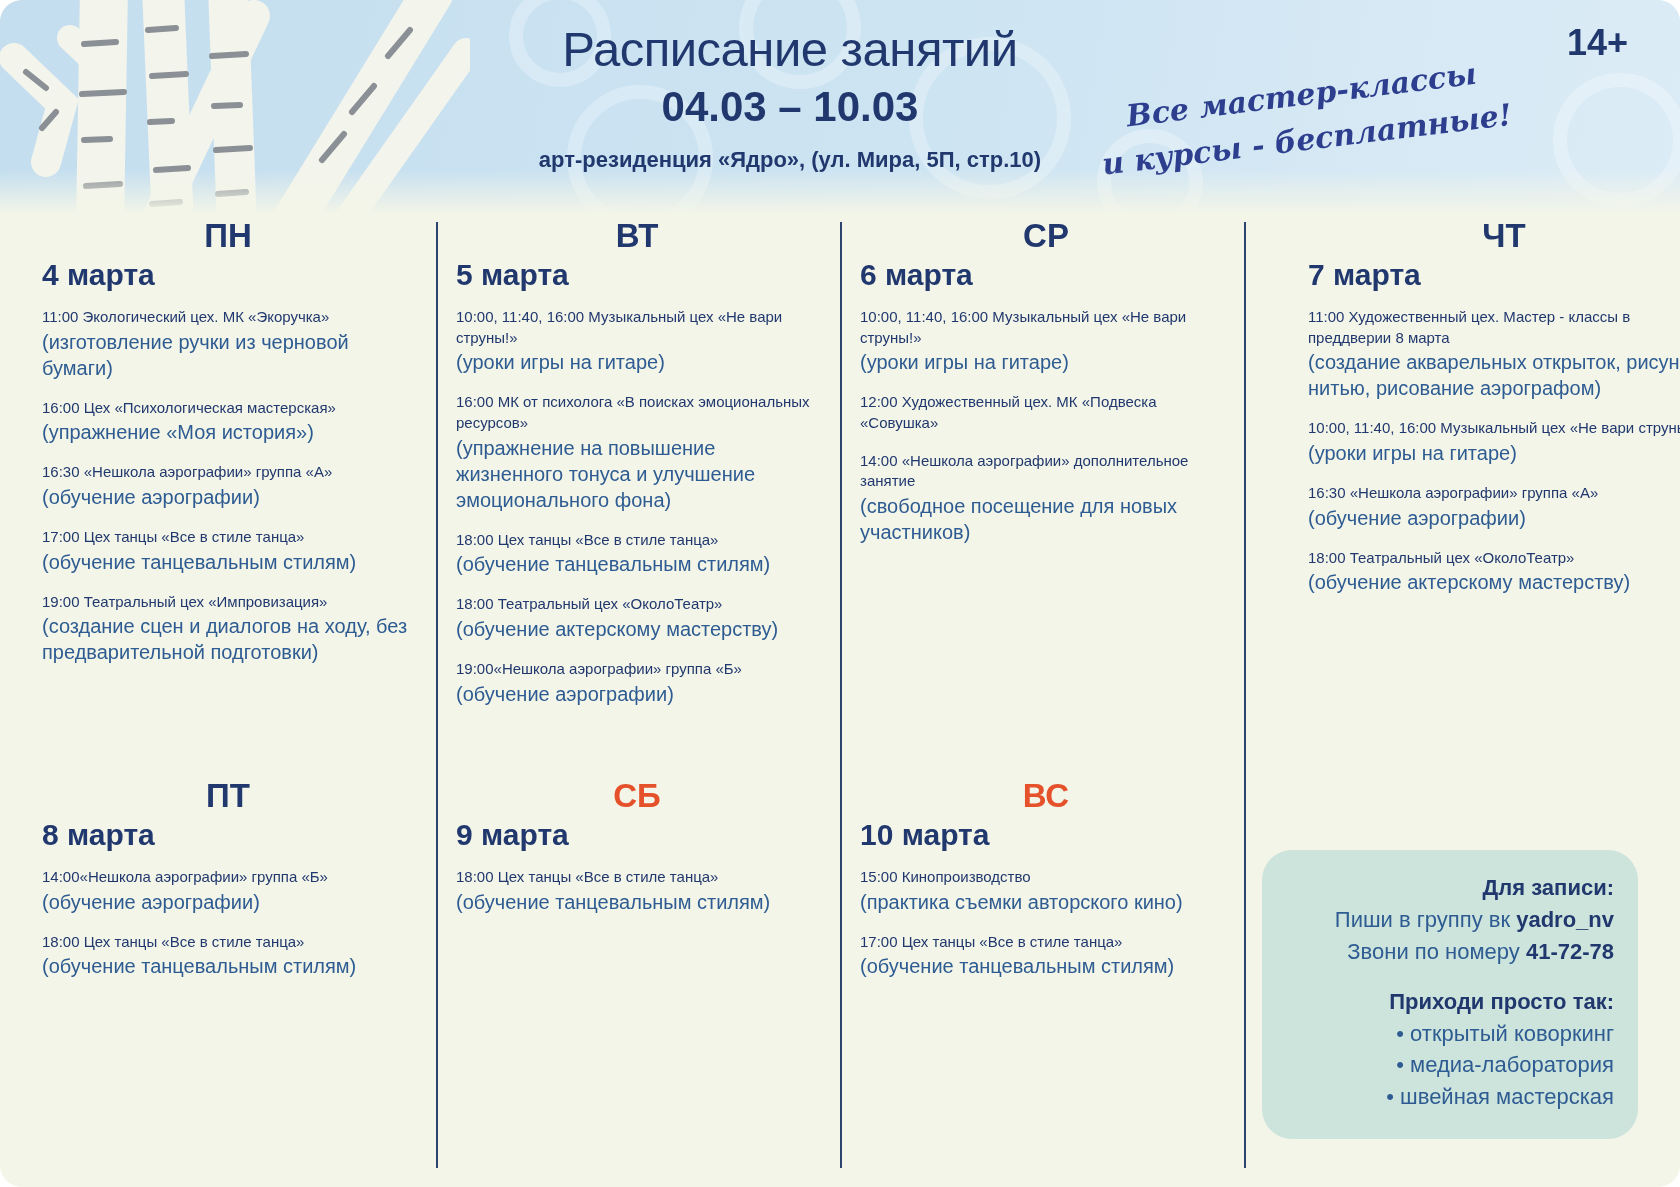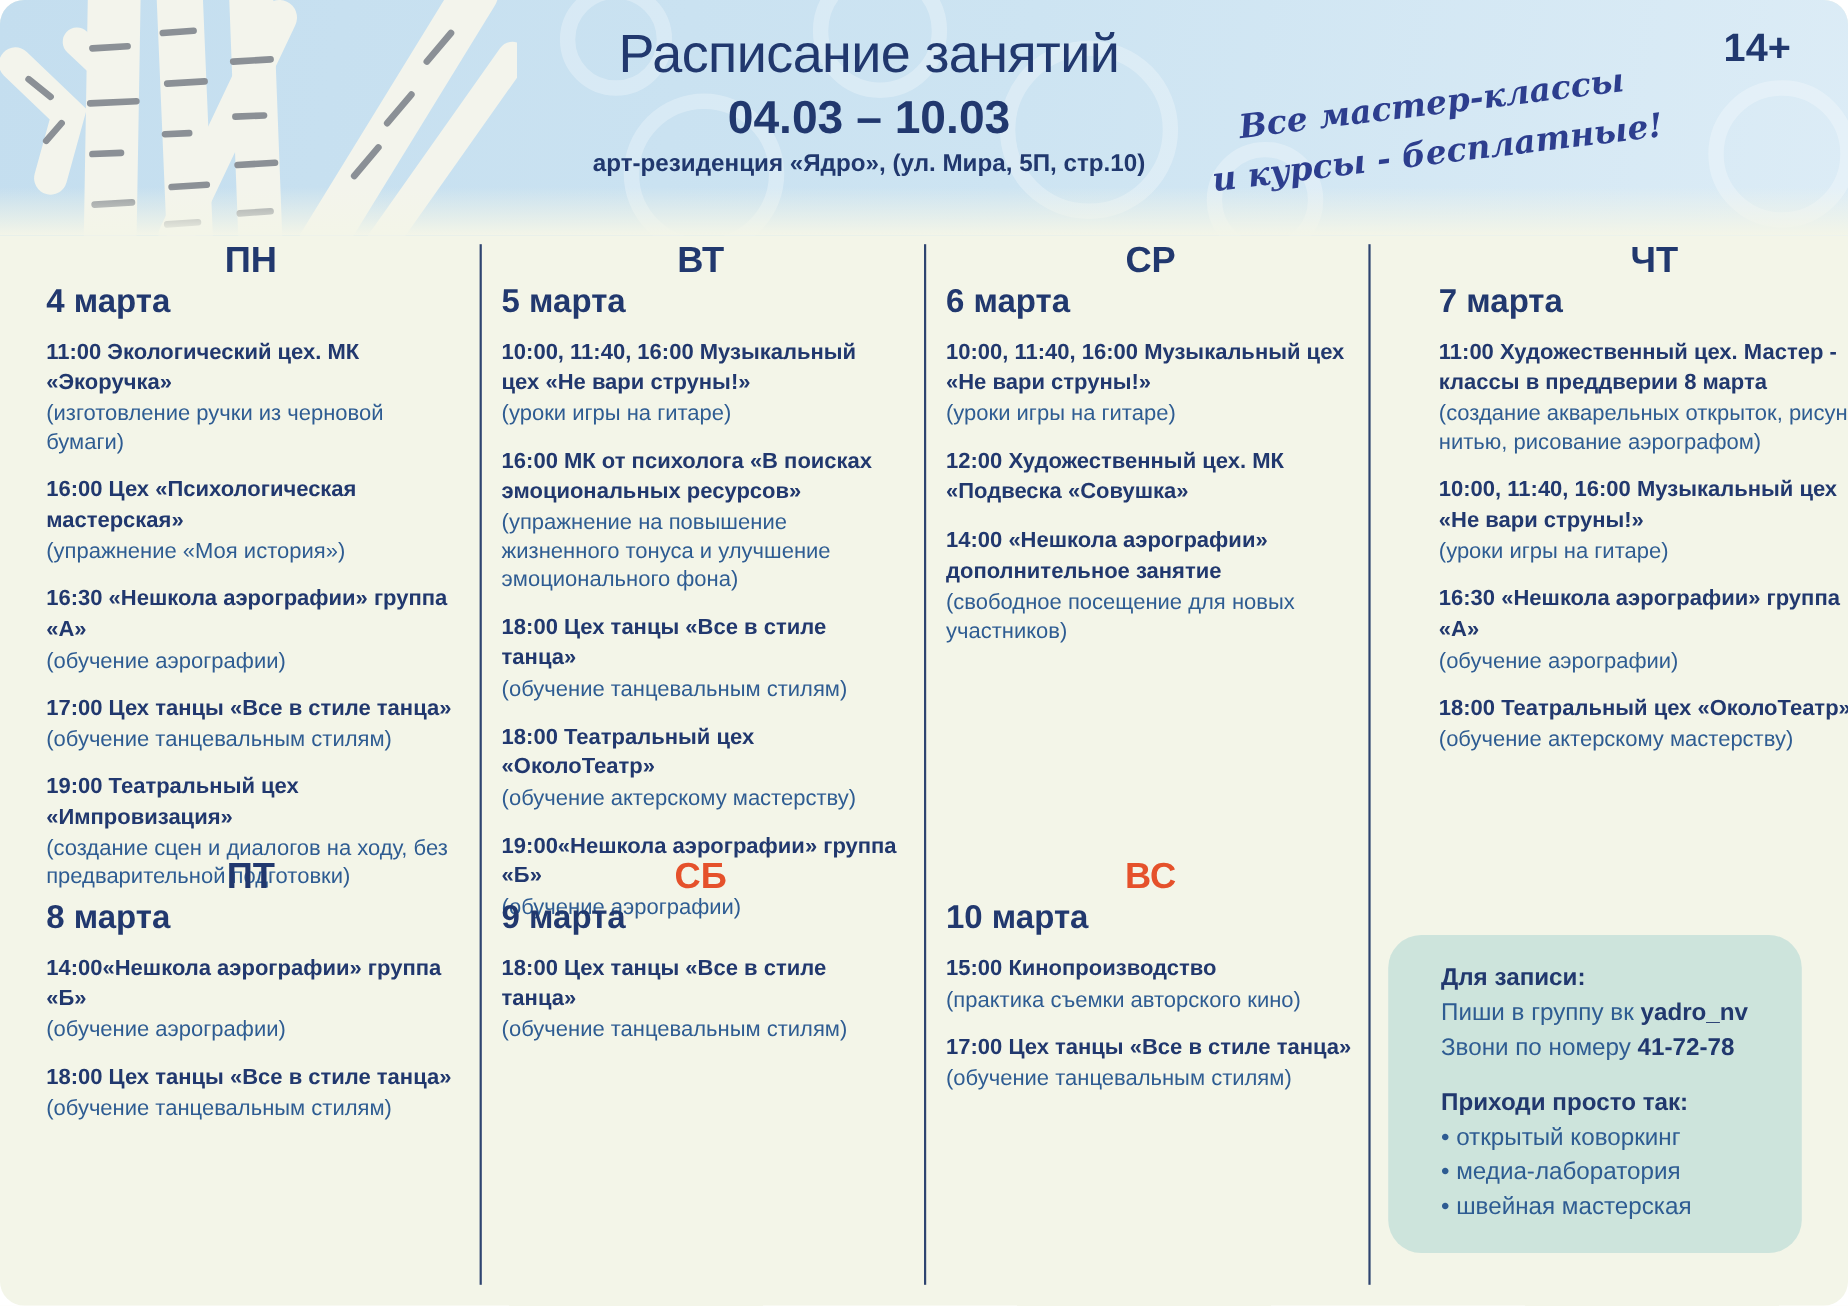--- a/index.html
+++ b/index.html
@@ -18,21 +18,21 @@
   }
   .hdr::after {
     content:""; position:absolute; left:0; right:0; bottom:0; height:44px;
     background:linear-gradient(rgba(243,245,232,0), var(--cream,#f3f5e8));
   }
   .birch { position:absolute; left:0; top:0; height:214px; width:470px; }
   .ornaments { position:absolute; inset:0; width:100%; height:100%; }
   .hdr-center { position:absolute; left:420px; width:740px; top:24px; text-align:center; }
   .title { margin:0; font-size:49px; line-height:1.04; font-weight:400; letter-spacing:-0.5px; color:var(--navy,#21386e); }
   .dates { font-size:42px; font-weight:700; margin-top:8px; color:var(--navy,#21386e); }
-  .addr  { font-size:22px; font-weight:700; margin-top:4px; color:var(--navy,#21386e); }
+  .addr  { font-size:22px; font-weight:700; margin-top:16px; color:var(--navy,#21386e); }
   .age   { position:absolute; top:22px; right:52px; font-size:36px; font-weight:700; color:var(--navy,#21386e); }
   .script {
     position:absolute; top:72px; right:170px; text-align:center;
     transform:rotate(-7deg);
     font-family:"DejaVu Serif", serif; font-style:italic; font-weight:700;
     font-size:30px; line-height:1.5; color:var(--script_blue,#2d3e8e);
   }
   
   .vline { position:absolute; top:222px; height:946px; width:2px; background:var(--divider,#2e4470); }
   .vl1 { left:436px; } .vl2 { left:840px; } .vl3 { left:1244px; }
@@ -41,27 +41,28 @@
   .c2 { left:456px; width:362px; }
   .c3 { left:860px; width:372px; }
   .c4 { left:1308px; width:392px; }
   .day { position:absolute; left:0; right:0; }
   .day.top { top:218px; }
   .day.bottom { top:778px; }
   .abbr { font-size:33px; font-weight:700; line-height:1.12; color:var(--navy,#21386e);text-align:center; }
   .abbr.orange { color:var(--orange,#e5512b); }
   .date { font-size:30px; font-weight:700; margin:3px 0 15px; color:var(--navy,#21386e); }
   .event { margin-bottom:17px; }
-  .etitle { font-size:20px; font-weight:700; line-height:1.38; color:var(--navy,#21386e);margin-top:12px; }
+  .etitle { font-size:15px; font-weight:400; line-height:1.38; color:var(--navy,#21386e);margin-top:12px; }
   .edesc  { font-size:20px; font-weight:400; line-height:1.3; color:var(--desc_blue,#2e5c92); margin-top:1px; }
   
   .contact {
     position:absolute; left:1262px; top:850px; width:376px;
     background:var(--box_teal,#cde4dc); border-radius:30px;
     padding:22px 24px 26px 48px;
+    text-align:right;
   }
   .c-title { font-size:22px; font-weight:700; color:var(--navy,#21386e); line-height:1.45; }
   .c-line  { font-size:22px; font-weight:400; color:var(--desc_blue,#2e5c92); line-height:1.45; }
   .c-line b { color:var(--navy,#21386e); font-weight:700; }
   .mt { margin-top:18px; }
 </style>
 </head>
 <body>
 
 <div class="poster">

